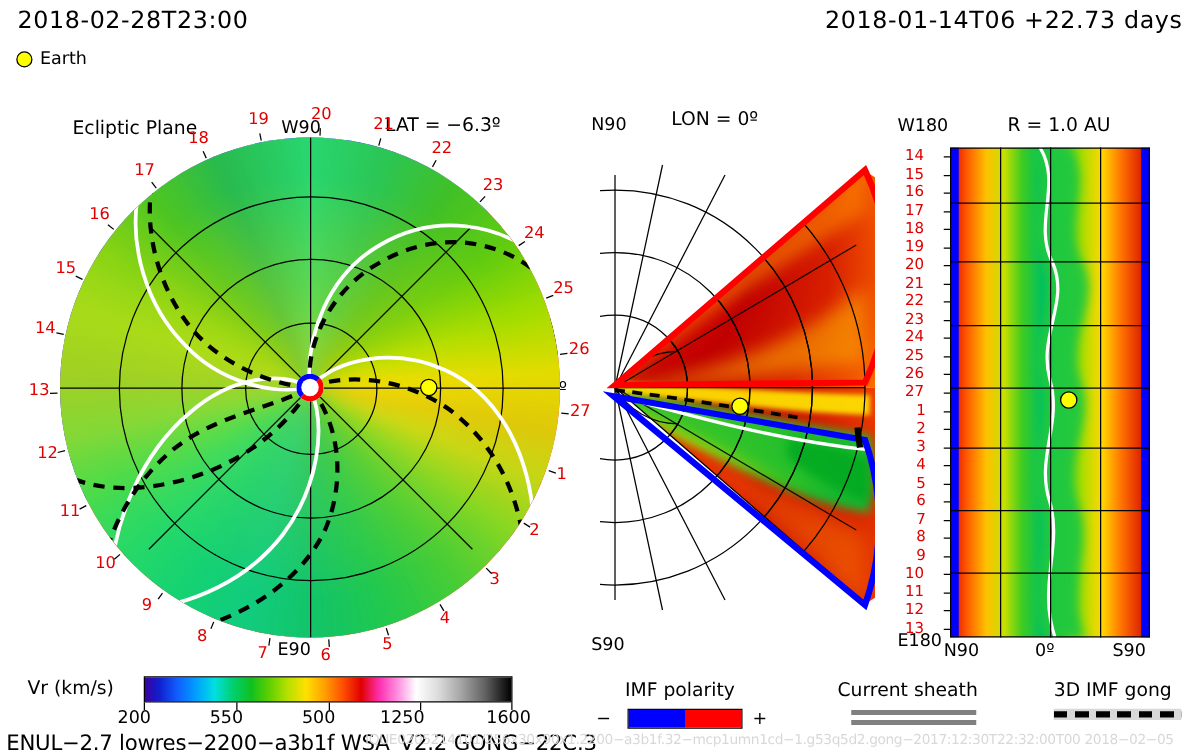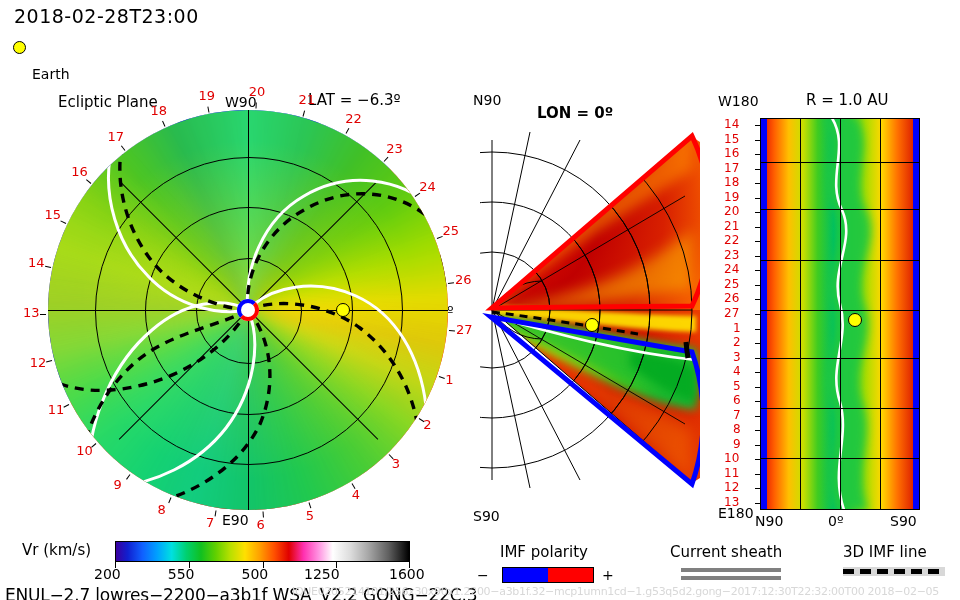--- a/index.html
+++ b/index.html
@@ -57,23 +57,24 @@
   .imf-dash{position:absolute;height:5px;
       background:repeating-linear-gradient(to right,#000 0 11px,#d8d8d8 11px 17px);}
   .imf-dash-bg{position:absolute;height:9px;background:#d8d8d8;}
 </style>
 </head>
 <body>
 
 <div id="root">
 
   <div class="txt t-title" style="left:14px;top:5px;">2018-02-28T23:00</div>
+  <div class="txt t-title" style="right:14px;top:5px;">2018-01-14T06 +22.73 days</div>
 
   <div class="legend-dot" style="left:13px;top:41px;"></div>
-  <div class="txt t-lab" style="left:32px;top:39px;margin-top:27px;">Earth</div>
+  <div class="txt t-lab" style="left:32px;top:39px;">Earth</div>
 
   <div class="txt t-hdr" style="left:58px;top:93px;">Ecliptic Plane</div>
   <div class="txt t-hdr" style="left:308px;top:91px;">LAT = −6.3º</div>
   <div class="txt t-lab" style="left:225px;top:94px;">W90</div>
   <div class="txt t-lab" style="left:222px;top:512px;">E90</div>
   <div class="txt t-lab" style="left:438px;top:303px;">0º</div>
 
   <div id="eclip">
     <div class="disc">
 
@@ -194,21 +195,21 @@
       <div style="position: absolute; background: rgb(0, 0, 0); width: 6px; height: 1px; transform-origin: 0px 50%; left: 65.9315px; top: 222.507px; transform: rotate(205.667deg);"></div>
       <div class="txt t-red" style="left: 71.3593px; top: 164.437px;">16</div>
       <div style="position: absolute; background: rgb(0, 0, 0); width: 6px; height: 1px; transform-origin: 0px 50%; left: 91.0165px; top: 182.877px; transform: rotate(219deg);"></div>
       <div class="txt t-red" style="left: 107.399px; top: 129.227px;">17</div>
       <div style="position: absolute; background: rgb(0, 0, 0); width: 6px; height: 1px; transform-origin: 0px 50%; left: 124.565px; top: 150.101px; transform: rotate(232.333deg);"></div>
       <div class="txt t-red" style="left: 150.586px; top: 103.277px;">18</div>
       <div style="position: absolute; background: rgb(0, 0, 0); width: 6px; height: 1px; transform-origin: 0px 50%; left: 164.767px; top: 125.945px; transform: rotate(245.667deg);"></div>
     </div>
 
   <div class="txt t-lab" style="left:473px;top:92px;">N90</div>
-  <div class="txt t-hdr" style="left:537px;top:104px;font-weight:bold;">LON = 0º</div>
+  <div class="txt t-hdr" style="left:537px;top:86px;">LON = 0º</div>
   <div class="txt t-lab" style="left:473px;top:508px;">S90</div>
   <div class="txt t-lab" style="left:680px;top:301px;">0º</div>
 
   <div id="merid">
     <svg width="220" height="400" viewBox="0 0 220 400" style="position:absolute;inset:0;">
       <defs>
 
         <clipPath id="wedgeClip">
           <path d="M12 200 L 212 27 A 200 200 0 0 1 212 373 Z"></path>
         </clipPath>
@@ -419,20 +420,20 @@
   <div class="pol-bar" style="left:502px;top:567px;width:92px;height:16px;">
     <div style="background:#0000ff;"></div>
       <div style="background:#ff0000;"></div>
   </div>
   <div class="txt t-lab" style="left:602px;top:567px;">+</div>
 
   <div class="txt t-hdr" style="left:670px;top:543px;text-align:center;">Current sheath</div>
   <div class="sheath-l" style="left:681px;top:568px;width:100px;"></div>
   <div class="sheath-l" style="left:681px;top:576px;width:100px;"></div>
 
-  <div class="txt t-hdr" style="left:843px;top:543px;">3D IMF line</div>
+  <div class="txt t-hdr" style="left:843px;top:543px;">3D IMF gong</div>
   <div class="imf-dash-bg" style="left:843px;top:567px;width:102px;"></div>
   <div class="imf-dash" style="left:843px;top:569px;width:102px;"></div>
 
   <div class="txt t-foot" style="left:5px;top:585px;">ENUL−2.7 lowres−2200−a3b1f WSA_V2.2 GONG−22C.3</div>
   <div class="txt t-footgray" style="left:292px;top:585px;">IQUE0205214101/256x30x90x1.2200−a3b1f.32−mcp1umn1cd−1.g53q5d2.gong−2017:12:30T22:32:00T00     2018−02−05</div>
 
 </div>
 
 </body></html>

